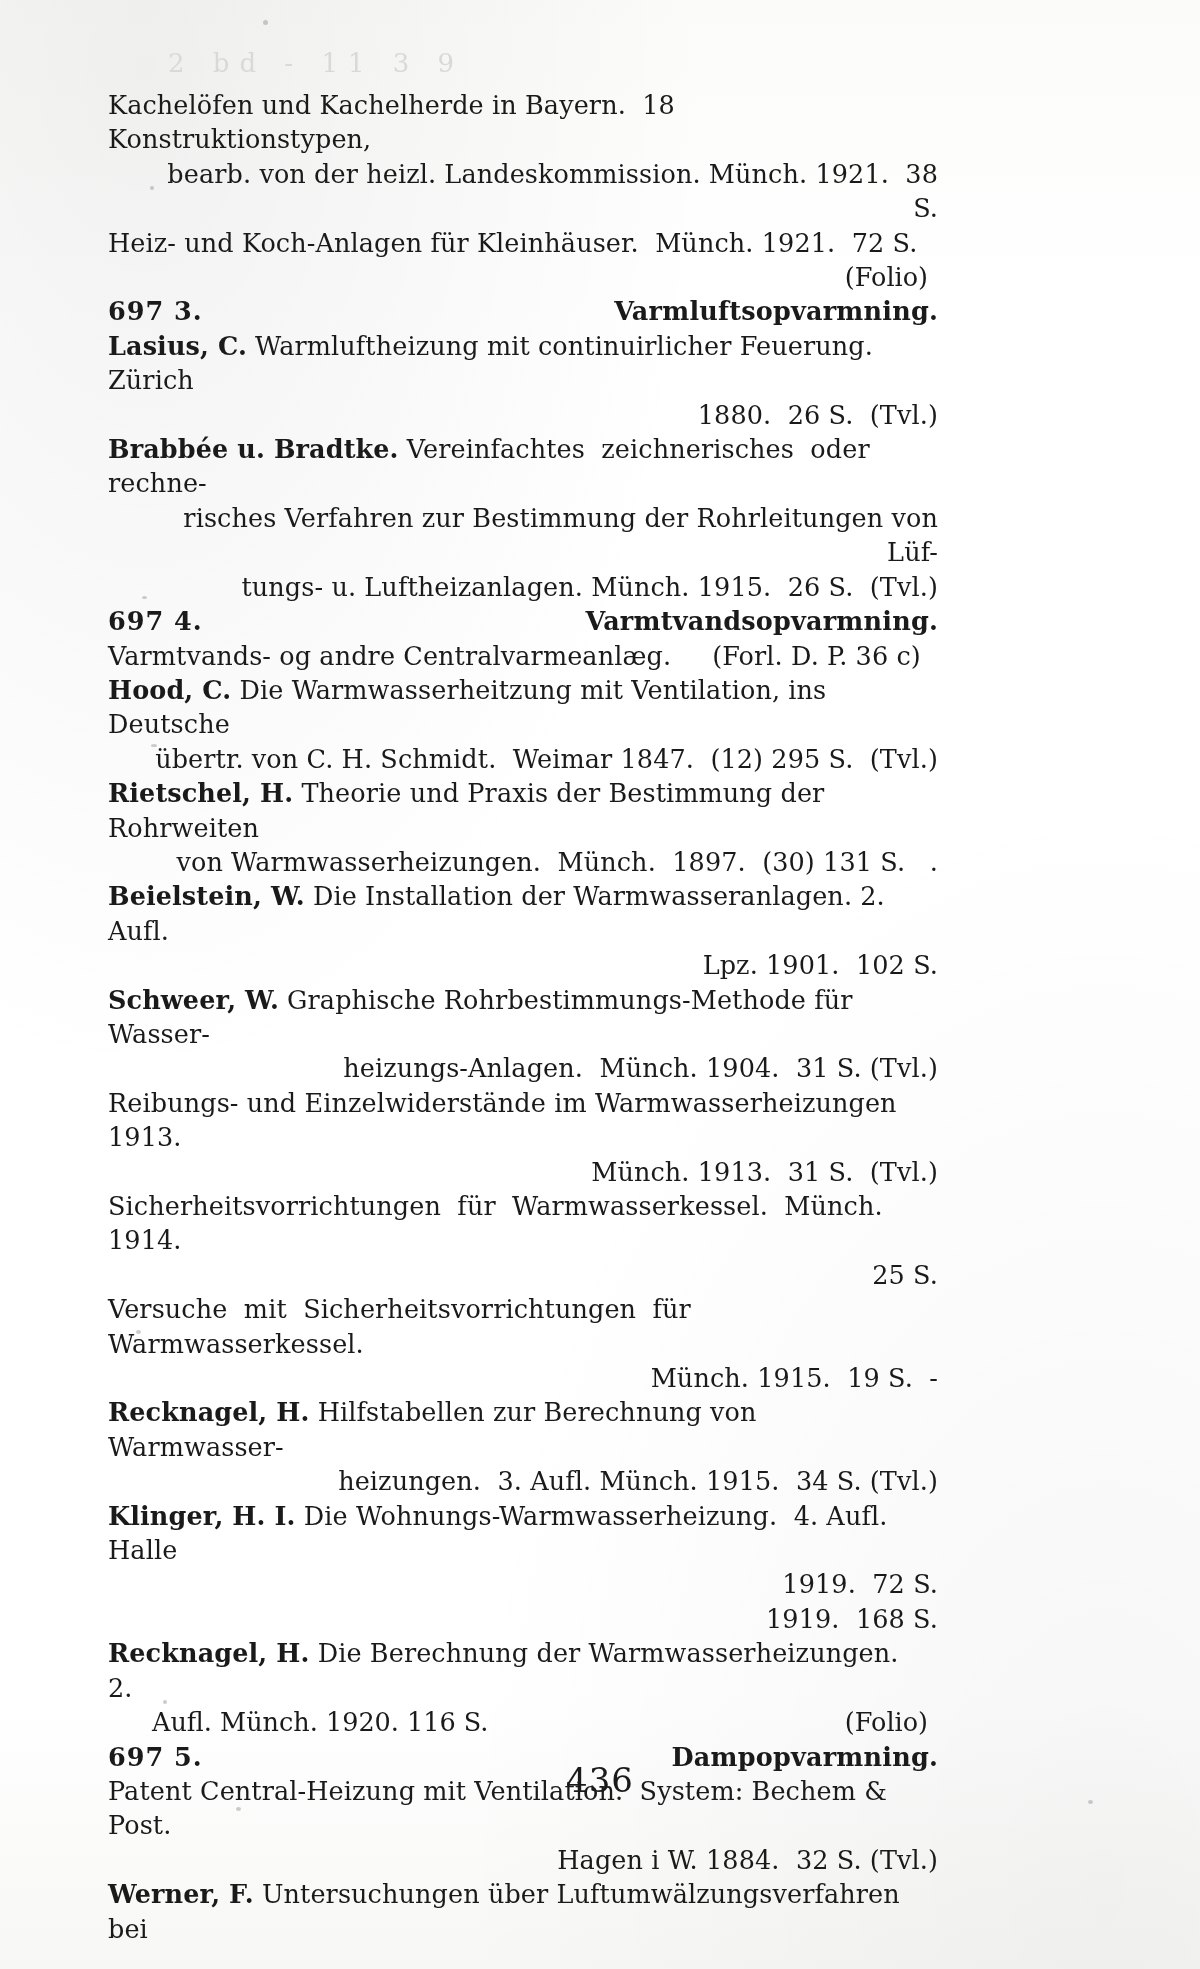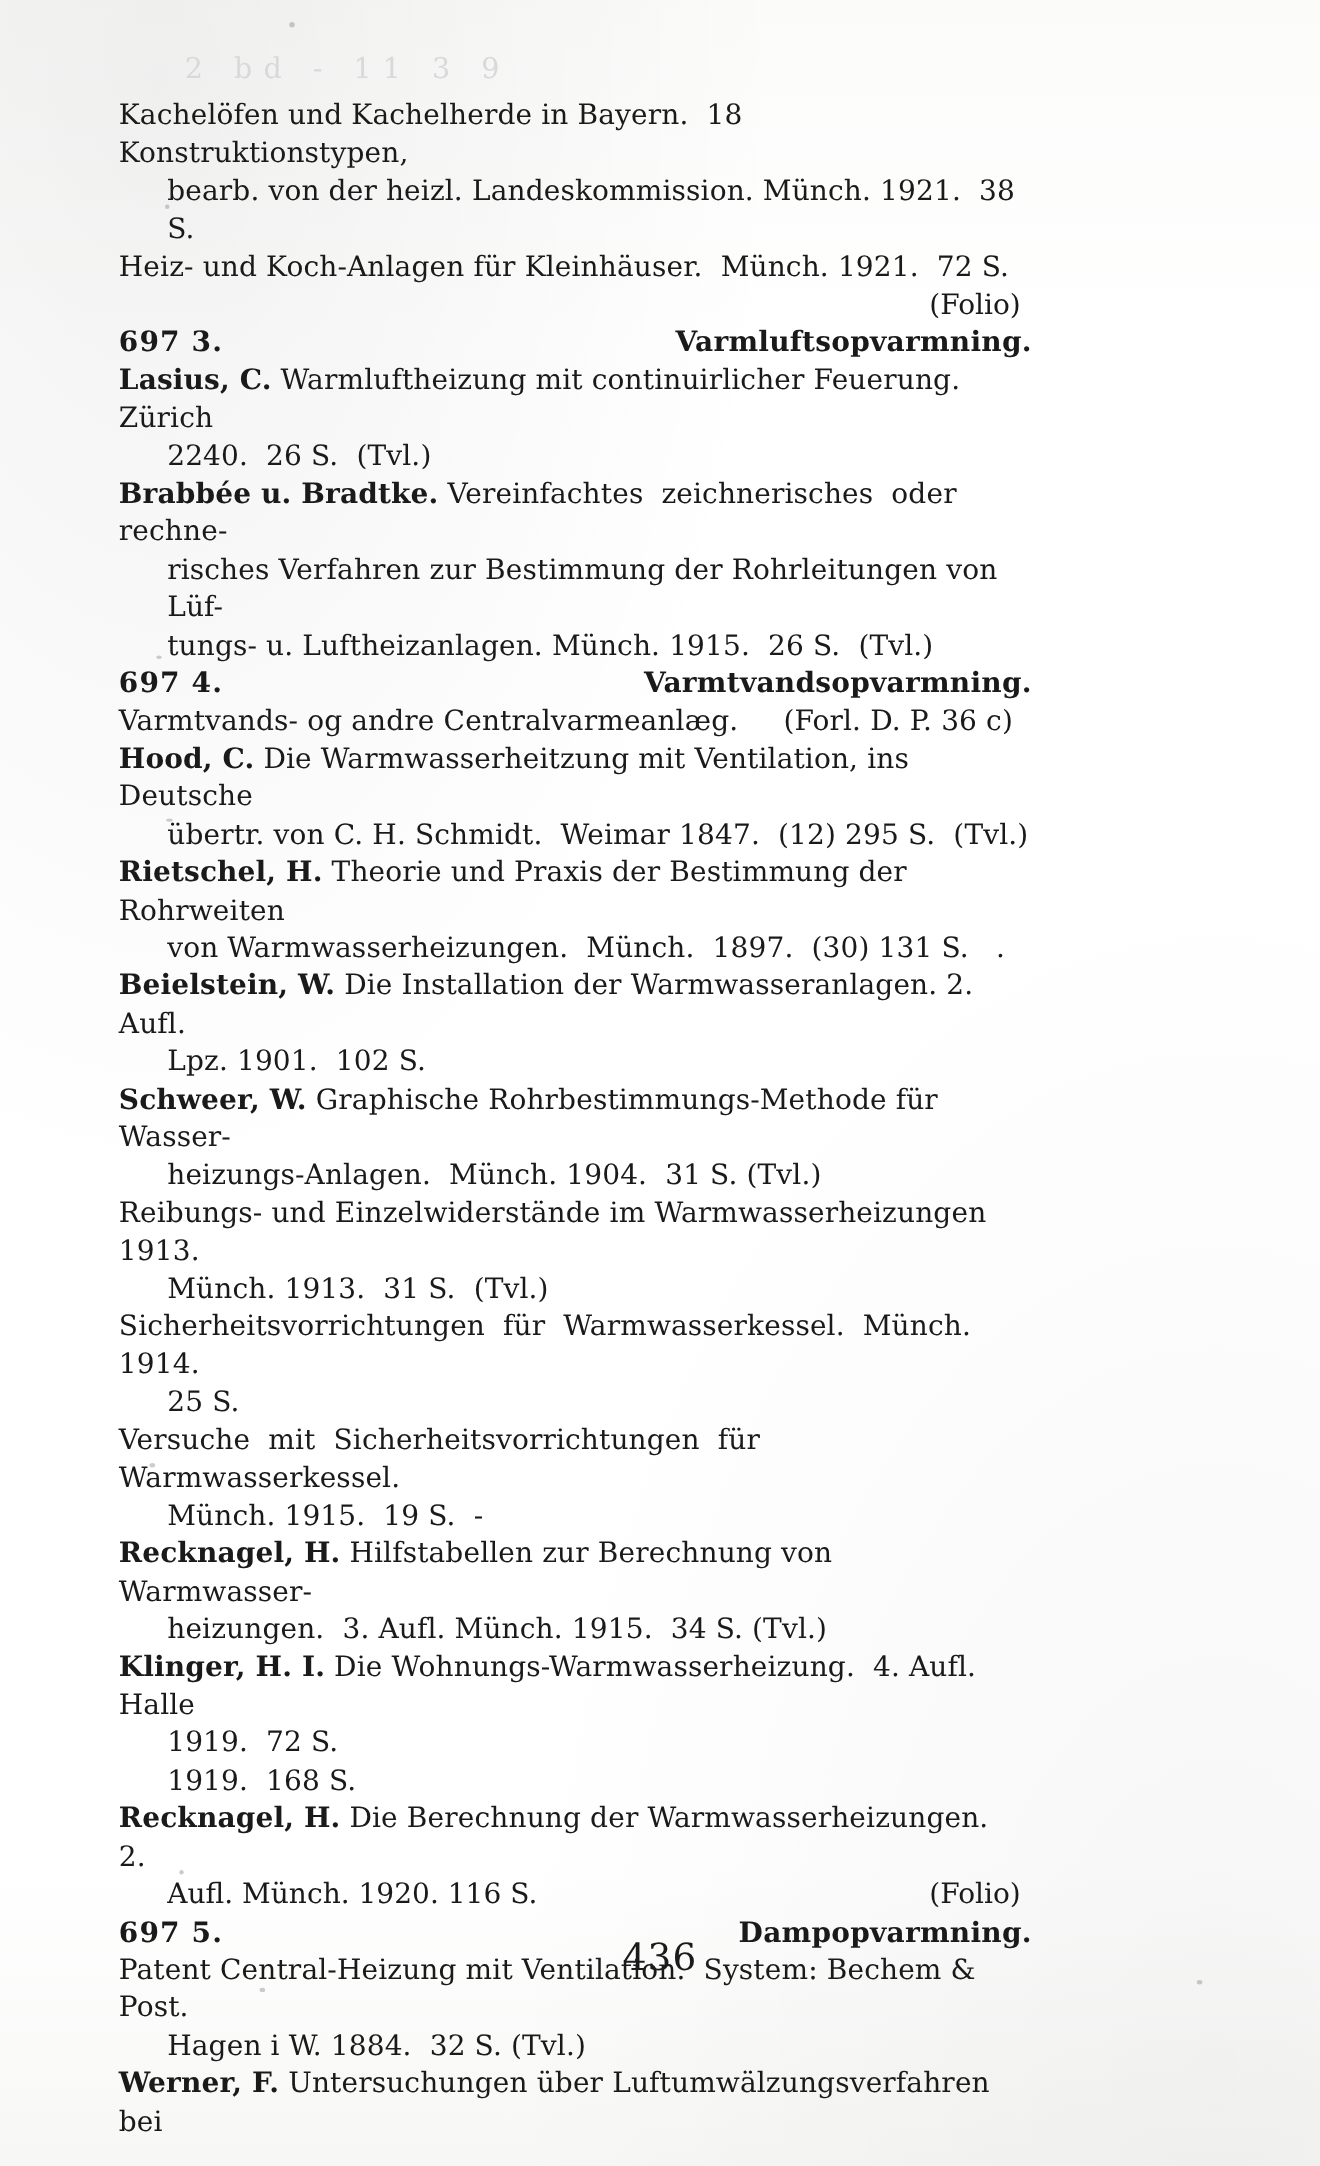--- a/index.html
+++ b/index.html
@@ -47,21 +47,21 @@
     top: 88px;
     width: 830px;
   }
   .ln {
     font-size: 25.5px;
     line-height: 34.4px;
     letter-spacing: 0.1px;
     white-space: pre-wrap;
     position: relative;
   }
-  .ln.indent { padding-left: 44px; }
+  .ln.indent { padding-left: 44px; text-align: right; }
   .b { font-weight: bold; }
   .hdr {
     display: flex;
     justify-content: space-between;
     align-items: baseline;
     font-weight: bold;
     font-size: 25.5px;
     line-height: 34.4px;
   }
   .hdr .num { letter-spacing: 1px; }
@@ -111,21 +111,21 @@
     <div class="ln">Kachelöfen und Kachelherde in Bayern.  18 Konstruktionstypen,</div>
     <div class="ln indent">bearb. von der heizl. Landeskommission. Münch. 1921.  38 S.</div>
     <div class="ln">Heiz- und Koch-Anlagen für Kleinhäuser.  Münch. 1921.  72 S.</div>
     <div class="folio-line">(Folio)</div>
 
     <div class="hdr">
       <span class="num">697 3.</span>
       <span class="ttl">Varmluftsopvarmning.</span>
     </div>
     <div class="ln"><span class="b">Lasius, C.</span><span> Warmluftheizung mit continuirlicher Feuerung.  Zürich</span></div>
-    <div class="ln indent"><span>2240.  26 S.  (Tvl.)</span></div>
+    <div class="ln indent"><span>1880.  26 S.  (Tvl.)</span></div>
     <div class="ln"><span class="b">Brabbée u. Bradtke.</span><span> Vereinfachtes  zeichnerisches  oder  rechne-</span></div>
     <div class="ln indent"><span>risches Verfahren zur Bestimmung der Rohrleitungen von Lüf-</span></div>
     <div class="ln indent"><span>tungs- u. Luftheizanlagen. Münch. 1915.  26 S.  (Tvl.)</span></div>
 
     <div class="hdr">
       <span class="num">697 4.</span>
       <span class="ttl">Varmtvandsopvarmning.</span>
     </div>
     <div class="ln"><span>Varmtvands- og andre Centralvarmeanlæg.     (Forl. D. P. 36 c)</span></div>
     <div class="ln"><span class="b">Hood, C.</span><span> Die Warmwasserheitzung mit Ventilation, ins Deutsche</span></div>

